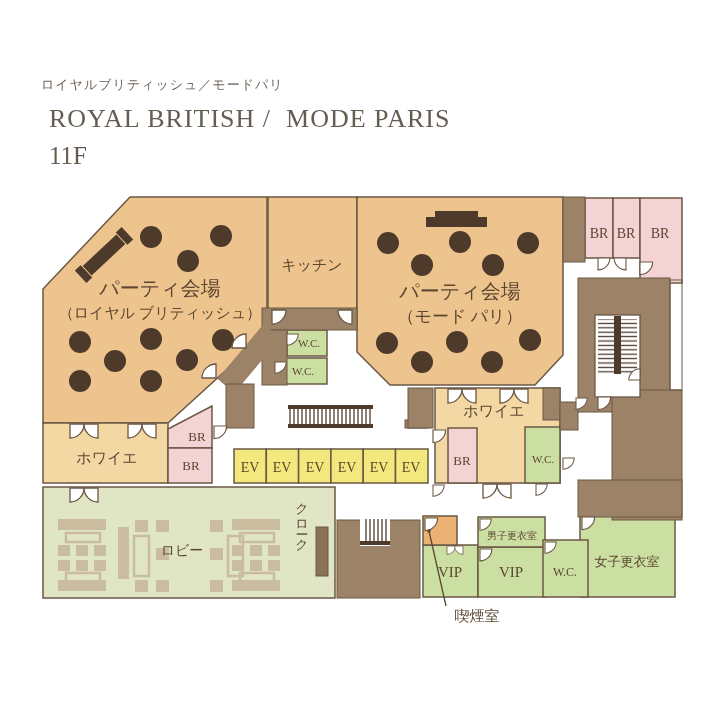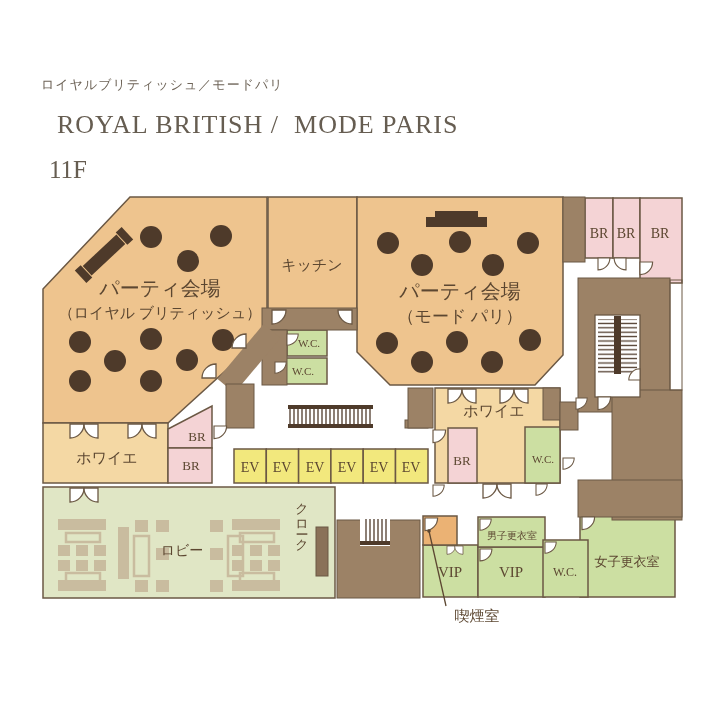--- a/index.html
+++ b/index.html
@@ -1,20 +1,20 @@
 <!DOCTYPE html>
 <html><head>
 <meta charset="utf-8">
 <style>
   html,body{margin:0;padding:0;background:#ffffff;}
   body{width:720px;height:720px;position:relative;overflow:hidden;
        font-family:"Liberation Serif","DejaVu Serif",serif;}
   .header{position:absolute;left:41px;top:76px;color:#6b6156;}
   .header .jp{font-size:13px;letter-spacing:1px;margin:0 0 10px 0;color:#6e6458;}
-  .header .title{font-size:26px;letter-spacing:1px;margin:16px;font-weight:normal;white-space:pre;color:#665d51;}
+  .header .title{font-size:26px;letter-spacing:1px;margin:8px;font-weight:normal;white-space:pre;color:#665d51;}
   .header .floor{font-size:25px;margin:4px 0 0 8px;font-weight:normal;color:#665d51;}
   svg{position:absolute;left:0;top:0;}
   svg text{font-family:"Liberation Serif","DejaVu Serif",serif;fill:#5c4731;}
   .room{stroke:#6b5844;stroke-width:1.5;}
   .hall{fill:#eec48e;}
   .foyer{fill:#f4d8a4;}
   .pink{fill:#f4d3d5;}
   .green{fill:#ccdfa2;}
   .lobbyg{fill:#e0e6c5;}
   .yellow{fill:#f2e87d;}

